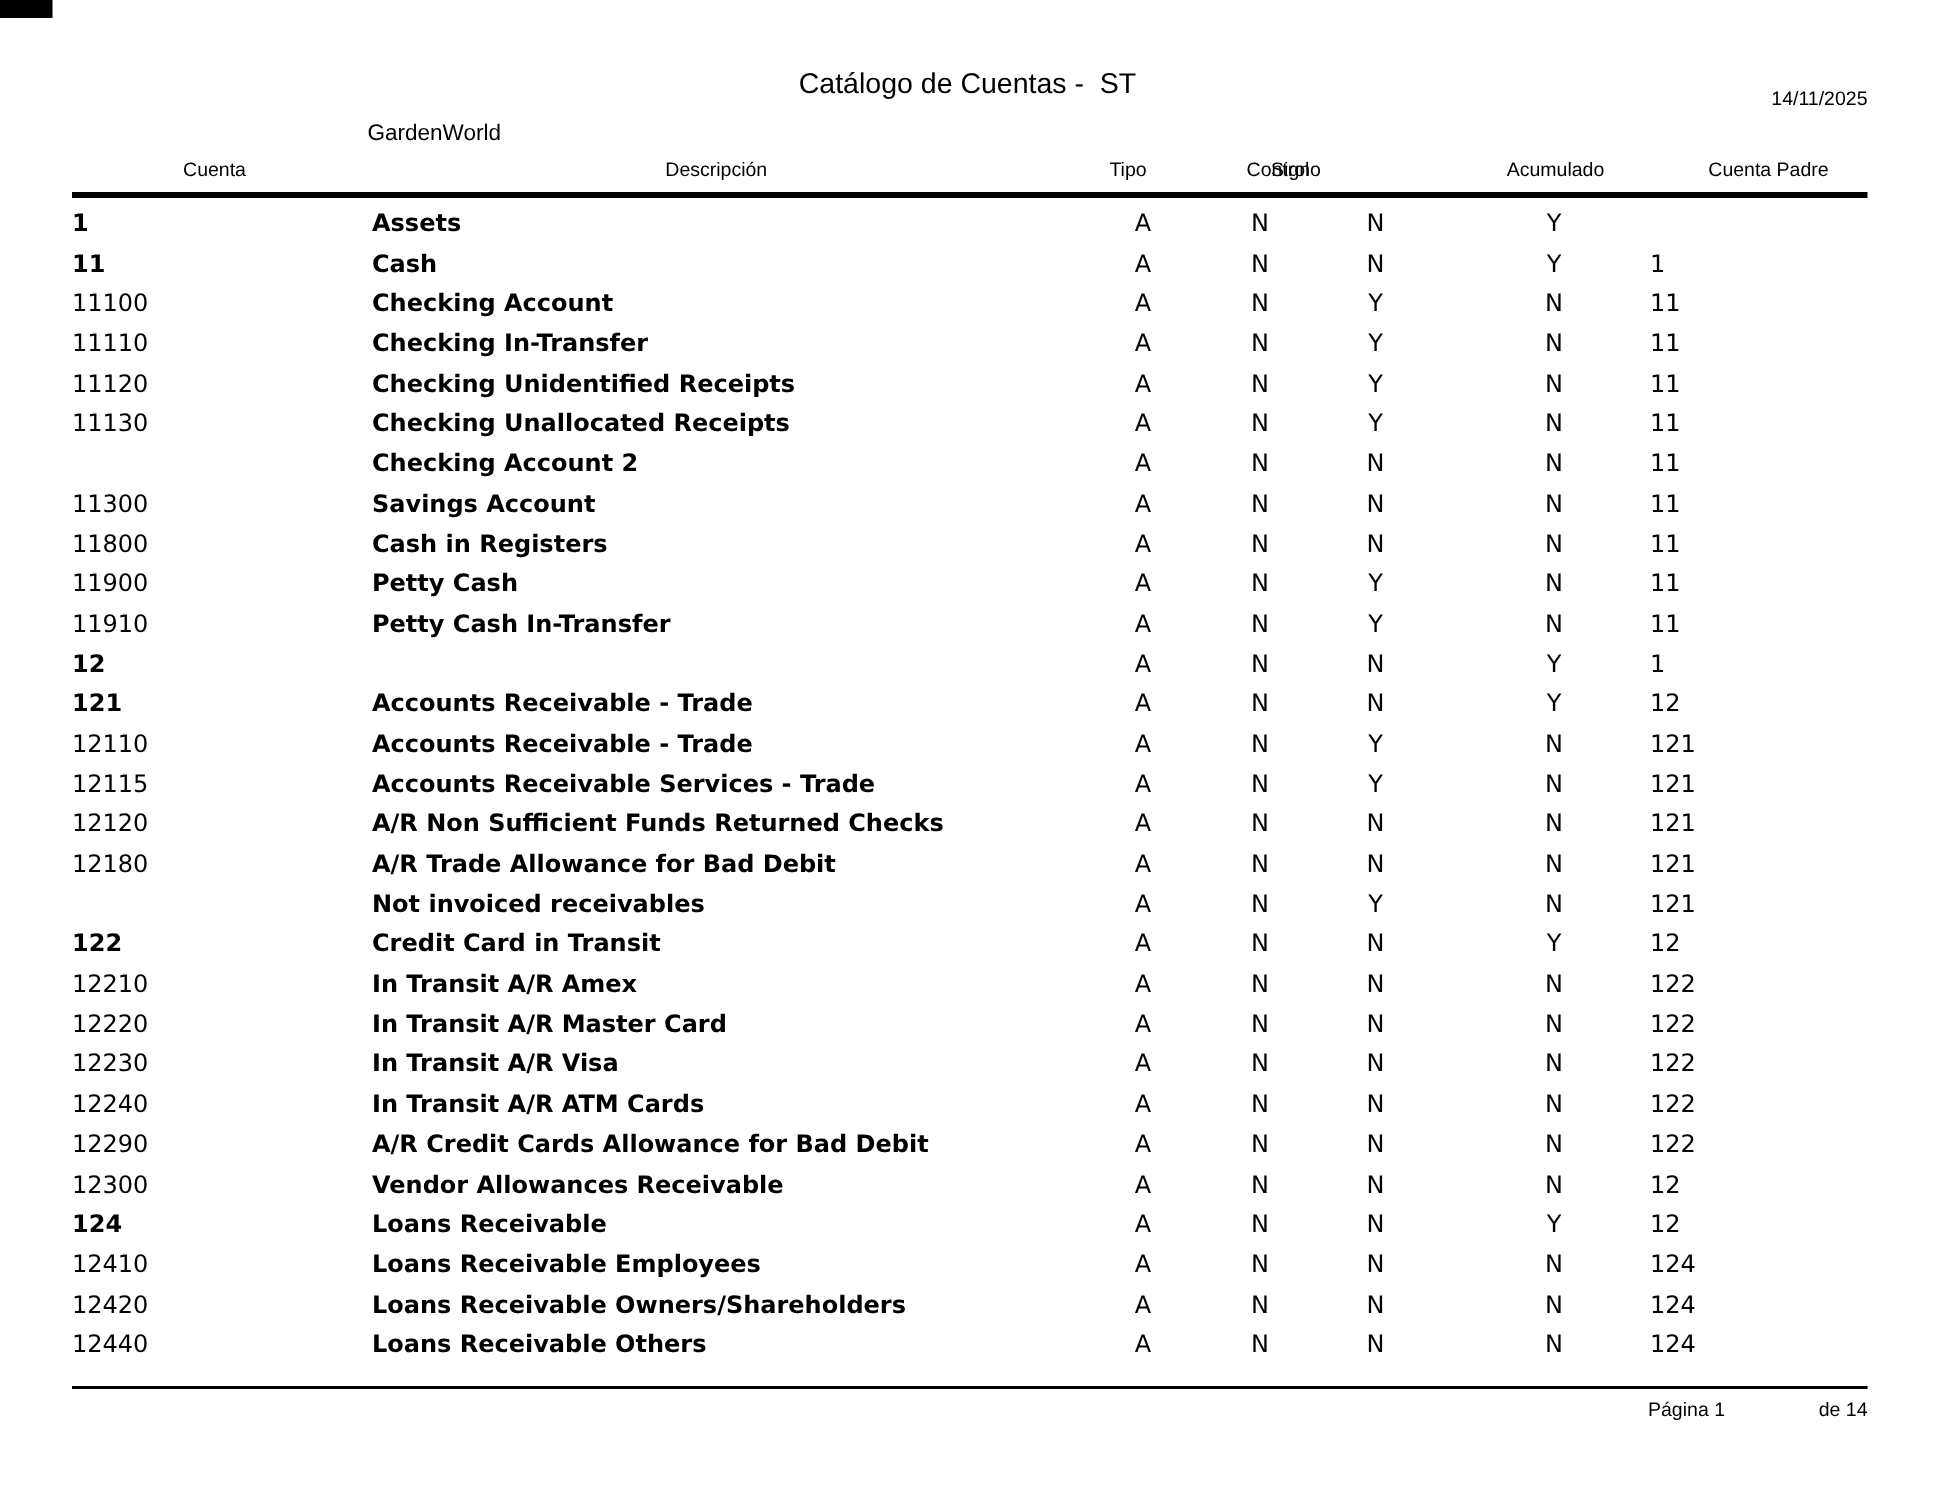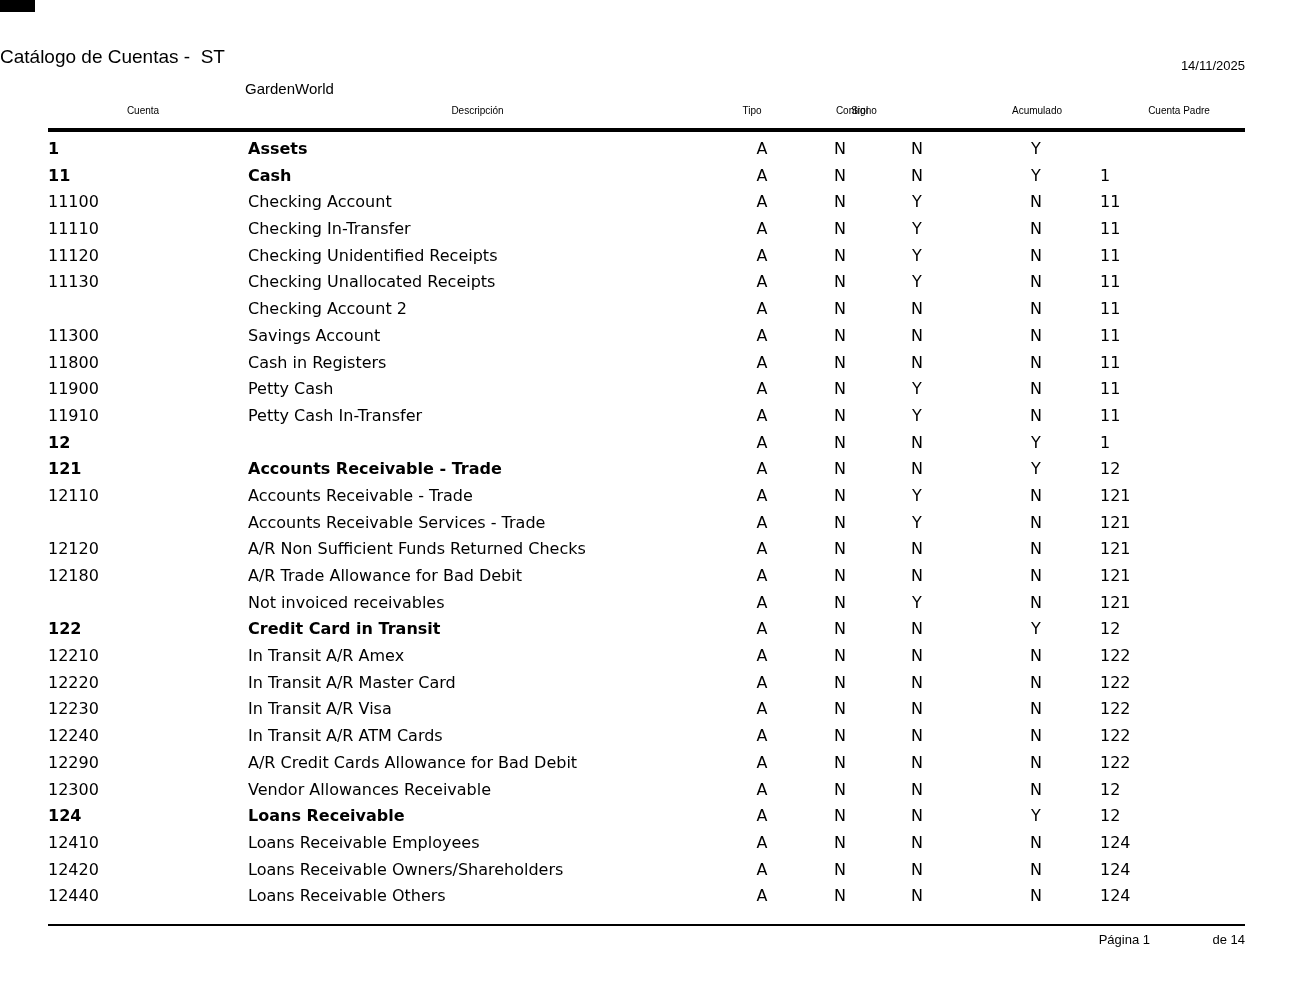--- a/index.html
+++ b/index.html
@@ -2,42 +2,42 @@
 <html><head>
 <meta charset="utf-8">
 <style>
   html,body{margin:0;padding:0;background:#ffffff;}
   .page{
     position:relative;width:1290px;height:997px;background:#ffffff;
     font-family:"Liberation Sans",sans-serif;color:#000;overflow:hidden;
   }
   .corner-mark{position:absolute;left:0;top:0;width:35px;height:12px;background:#000;}
   .title{
-    position:absolute;top:46px;left:0;width:1290px;
+    position:absolute;top:46px;left:0;width:1290px;text-align:center;
     font-size:19px;white-space:pre;color:#000;
   }
   .report-date{
     position:absolute;top:58px;left:1045px;width:200px;text-align:right;font-size:13px;
   }
   .org-name{position:absolute;top:80px;left:245px;font-size:15px;}
-  .hcell{position:absolute;top:105px;height:19px;font-size:10px;text-align:center;}
+  .hcell{position:absolute;top:105px;height:19px;font-size:13px;text-align:center;}
   .h-cuenta{left:48px;width:190px;}
   .h-desc{left:250px;width:455px;}
   .h-tipo{left:712px;width:80px;}
   .h-signo{left:824px;width:80px;}
   .h-control{left:812px;width:80px;}
   .h-acum{left:997px;width:80px;}
   .h-padre{left:1104px;width:150px;}
   .rule-thick{position:absolute;left:48px;top:128px;width:1197px;height:4px;background:#000;}
   .rule-thin{position:absolute;left:48px;top:924px;width:1197px;height:2px;background:#000;}
   .rows{position:absolute;left:0;top:136px;width:1290px;}
   .trow{position:relative;height:26.7px;font-family:"DejaVu Sans",sans-serif;font-size:16px;}
   .trow span{position:absolute;top:0;line-height:26.7px;white-space:nowrap;}
   .c-cuenta{left:48px;width:195px;}
-  .c-desc{left:248px;width:465px;}
+  .c-desc{left:248px;width:465px;font-weight:bold;}
   .c-tipo{left:722px;width:80px;text-align:center;}
   .c-signo{left:800px;width:80px;text-align:center;}
   .c-control{left:877px;width:80px;text-align:center;}
   .c-acum{left:996px;width:80px;text-align:center;}
   .c-padre{left:1100px;width:150px;}
   .trow.bold .c-cuenta,.trow.bold .c-desc{font-weight:bold;}
   .footer-page{position:absolute;top:932px;left:1000px;width:150px;text-align:right;font-size:13px;}
   .footer-of{position:absolute;top:932px;left:1185px;width:60px;text-align:right;font-size:13px;}
 </style>
 </head>
@@ -179,20 +179,21 @@
       <div class="trow">
         <span class="c-cuenta">12110</span>
         <span class="c-desc">Accounts Receivable - Trade</span>
         <span class="c-tipo">A</span>
         <span class="c-signo">N</span>
         <span class="c-control">Y</span>
         <span class="c-acum">N</span>
         <span class="c-padre">121</span>
       </div>
       <div class="trow">
+        <span class="c-cuenta">12115</span>
         <span class="c-desc">Accounts Receivable Services - Trade</span>
         <span class="c-tipo">A</span>
         <span class="c-signo">N</span>
         <span class="c-control">Y</span>
         <span class="c-acum">N</span>
         <span class="c-padre">121</span>
       </div>
       <div class="trow">
         <span class="c-cuenta">12120</span>
         <span class="c-desc">A/R Non Sufficient Funds Returned Checks</span>

